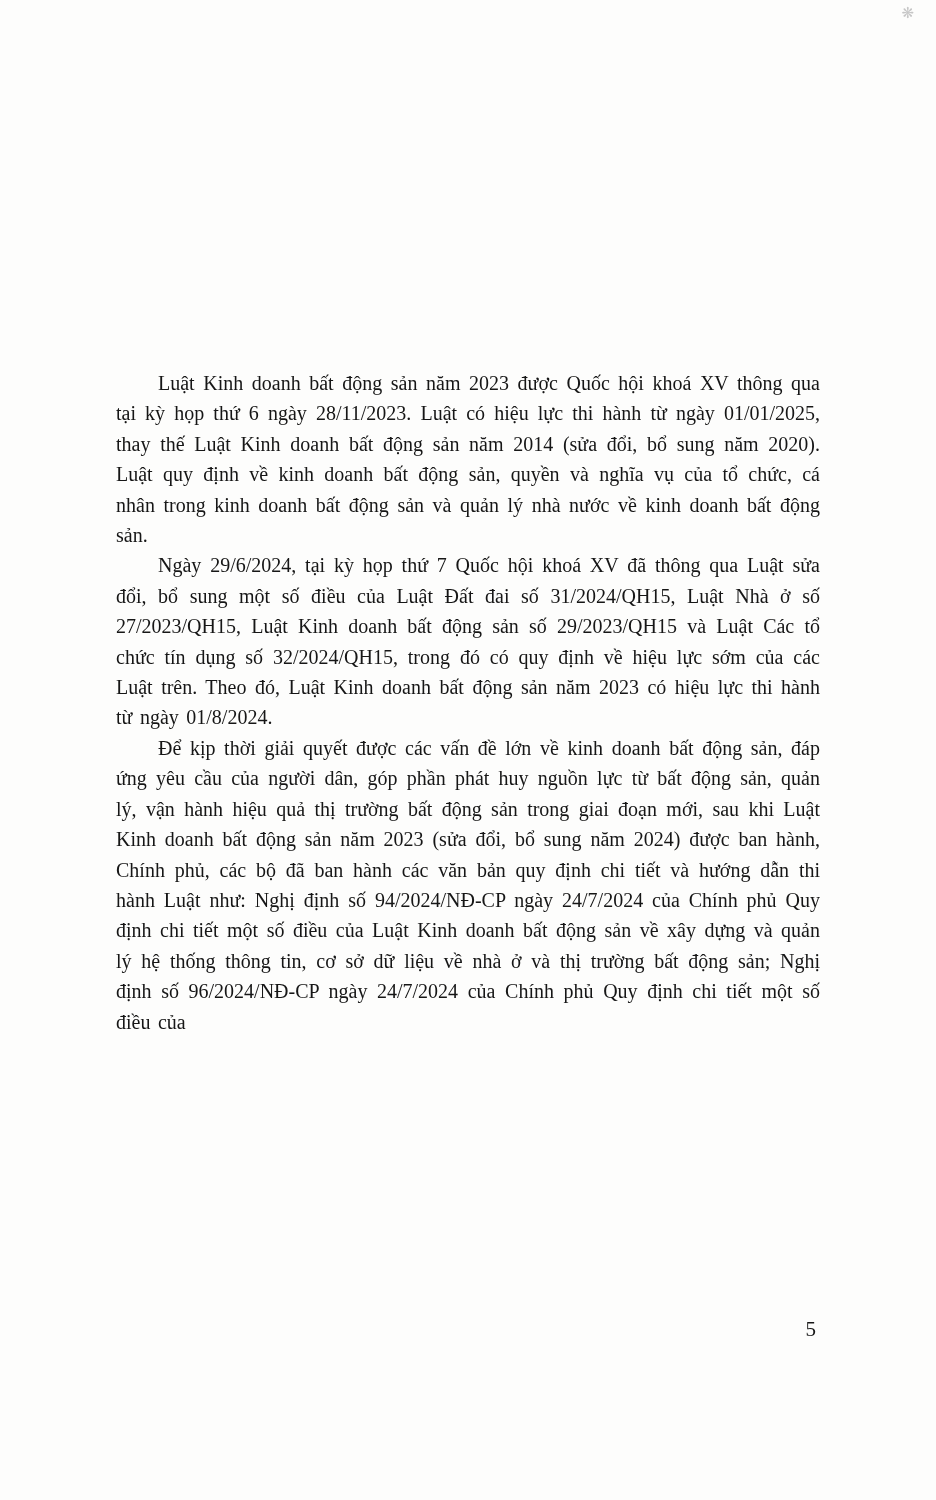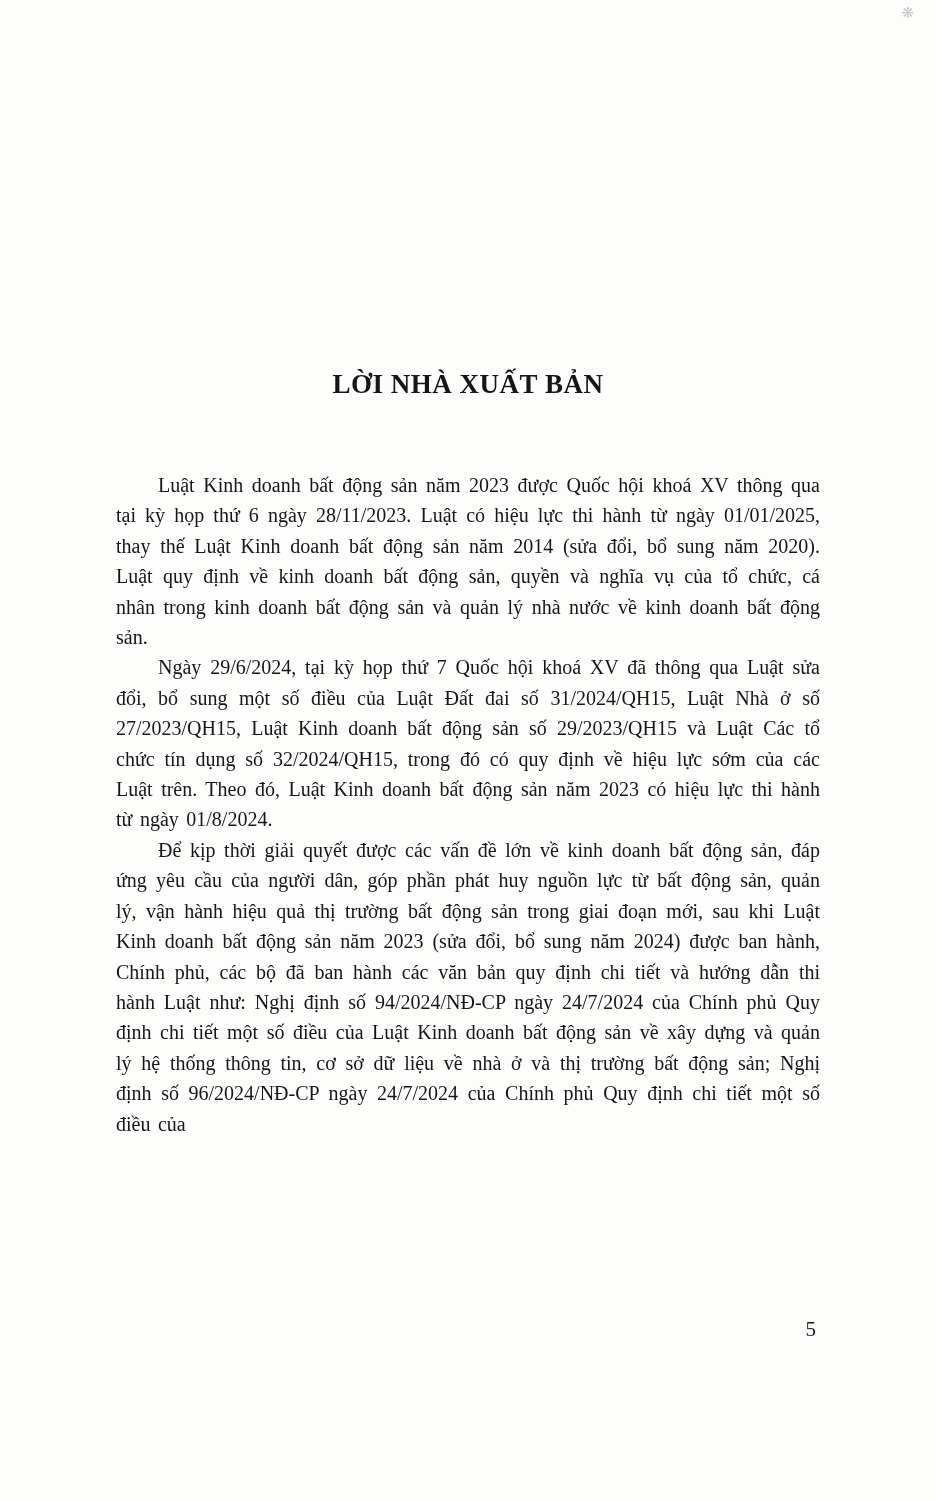--- a/index.html
+++ b/index.html
@@ -52,21 +52,20 @@
       line-height: 26px;
     }
   </style>
 </head>
 <body>
 
 <div class="page">
 
   <span class="deco">❋</span>
 
-  <h1 class="title">LỜI NHÀ XUẤT BẢN</h1>
 
   <p class="para">Luật Kinh doanh bất động sản năm 2023 được Quốc hội khoá XV thông qua tại kỳ họp thứ 6 ngày 28/11/2023. Luật có hiệu lực thi hành từ ngày 01/01/2025, thay thế Luật Kinh doanh bất động sản năm 2014 (sửa đổi, bổ sung năm 2020). Luật quy định về kinh doanh bất động sản, quyền và nghĩa vụ của tổ chức, cá nhân trong kinh doanh bất động sản và quản lý nhà nước về kinh doanh bất động sản.</p>
 
   <p class="para">Ngày 29/6/2024, tại kỳ họp thứ 7 Quốc hội khoá XV đã thông qua Luật sửa đổi, bổ sung một số điều của Luật Đất đai số 31/2024/QH15, Luật Nhà ở số 27/2023/QH15, Luật Kinh doanh bất động sản số 29/2023/QH15 và Luật Các tổ chức tín dụng số 32/2024/QH15, trong đó có quy định về hiệu lực sớm của các Luật trên. Theo đó, Luật Kinh doanh bất động sản năm 2023 có hiệu lực thi hành từ ngày 01/8/2024.</p>
 
   <p class="para">Để kịp thời giải quyết được các vấn đề lớn về kinh doanh bất động sản, đáp ứng yêu cầu của người dân, góp phần phát huy nguồn lực từ bất động sản, quản lý, vận hành hiệu quả thị trường bất động sản trong giai đoạn mới, sau khi Luật Kinh doanh bất động sản năm 2023 (sửa đổi, bổ sung năm 2024) được ban hành, Chính phủ, các bộ đã ban hành các văn bản quy định chi tiết và hướng dẫn thi hành Luật như: Nghị định số 94/2024/NĐ-CP ngày 24/7/2024 của Chính phủ Quy định chi tiết một số điều của Luật Kinh doanh bất động sản về xây dựng và quản lý hệ thống thông tin, cơ sở dữ liệu về nhà ở và thị trường bất động sản; Nghị định số 96/2024/NĐ-CP ngày 24/7/2024 của Chính phủ Quy định chi tiết một số điều của</p>
 
   <div class="page-number">5</div>
 
 </div>

